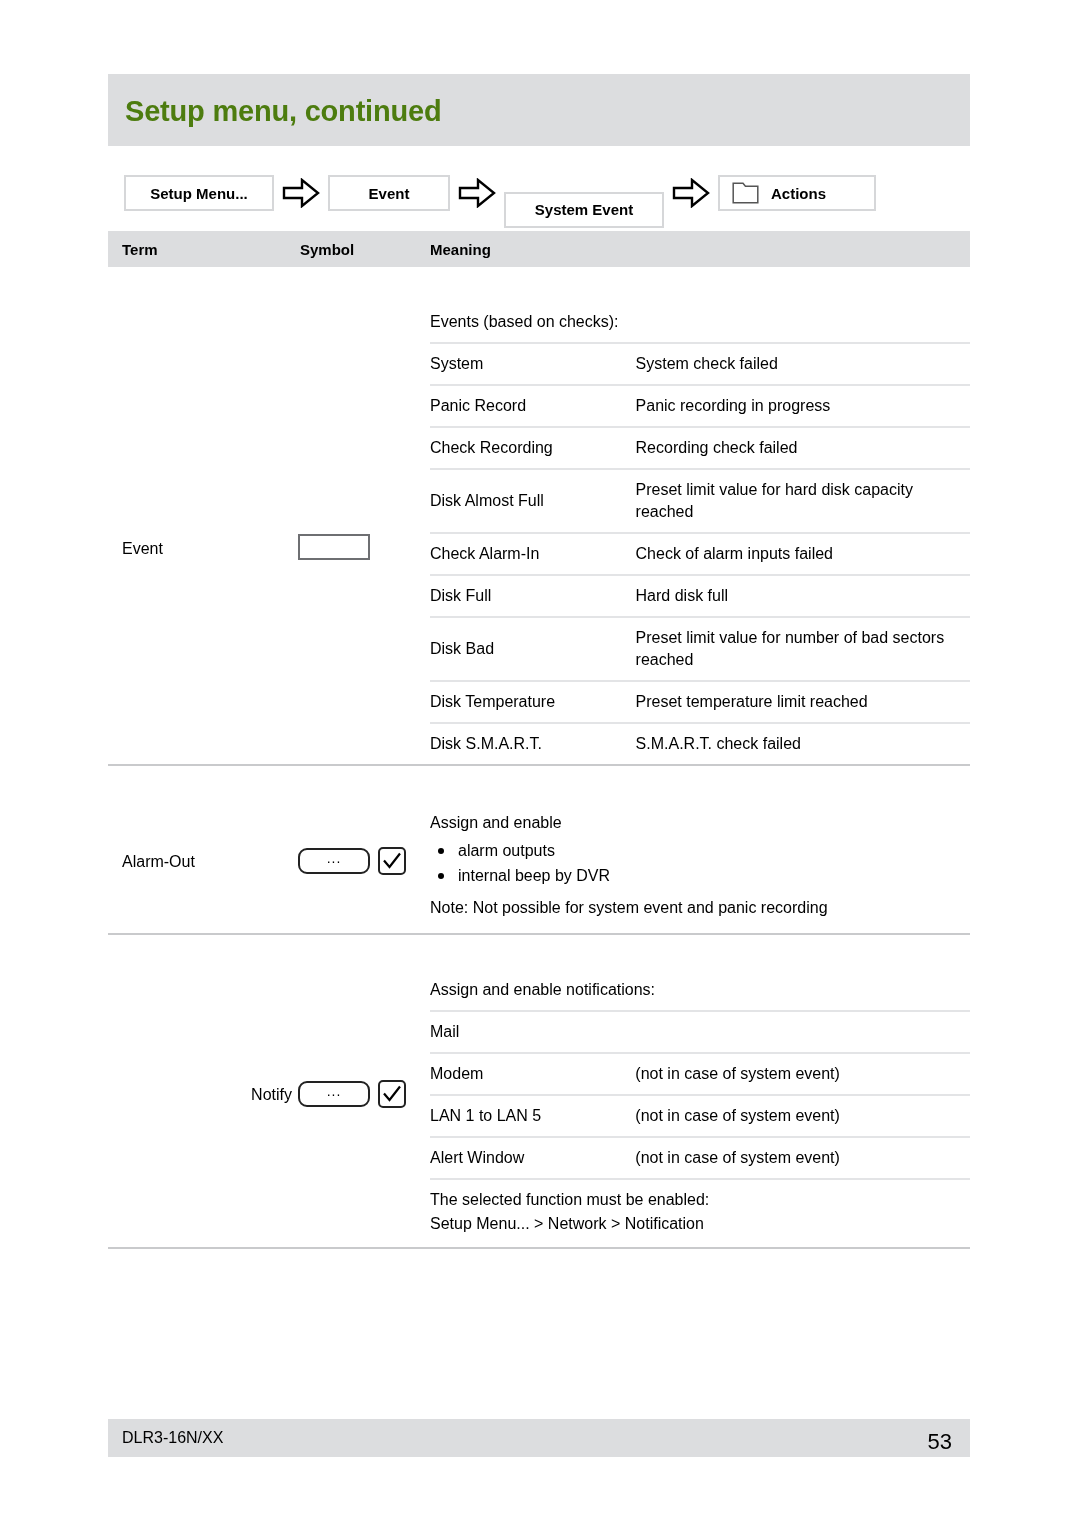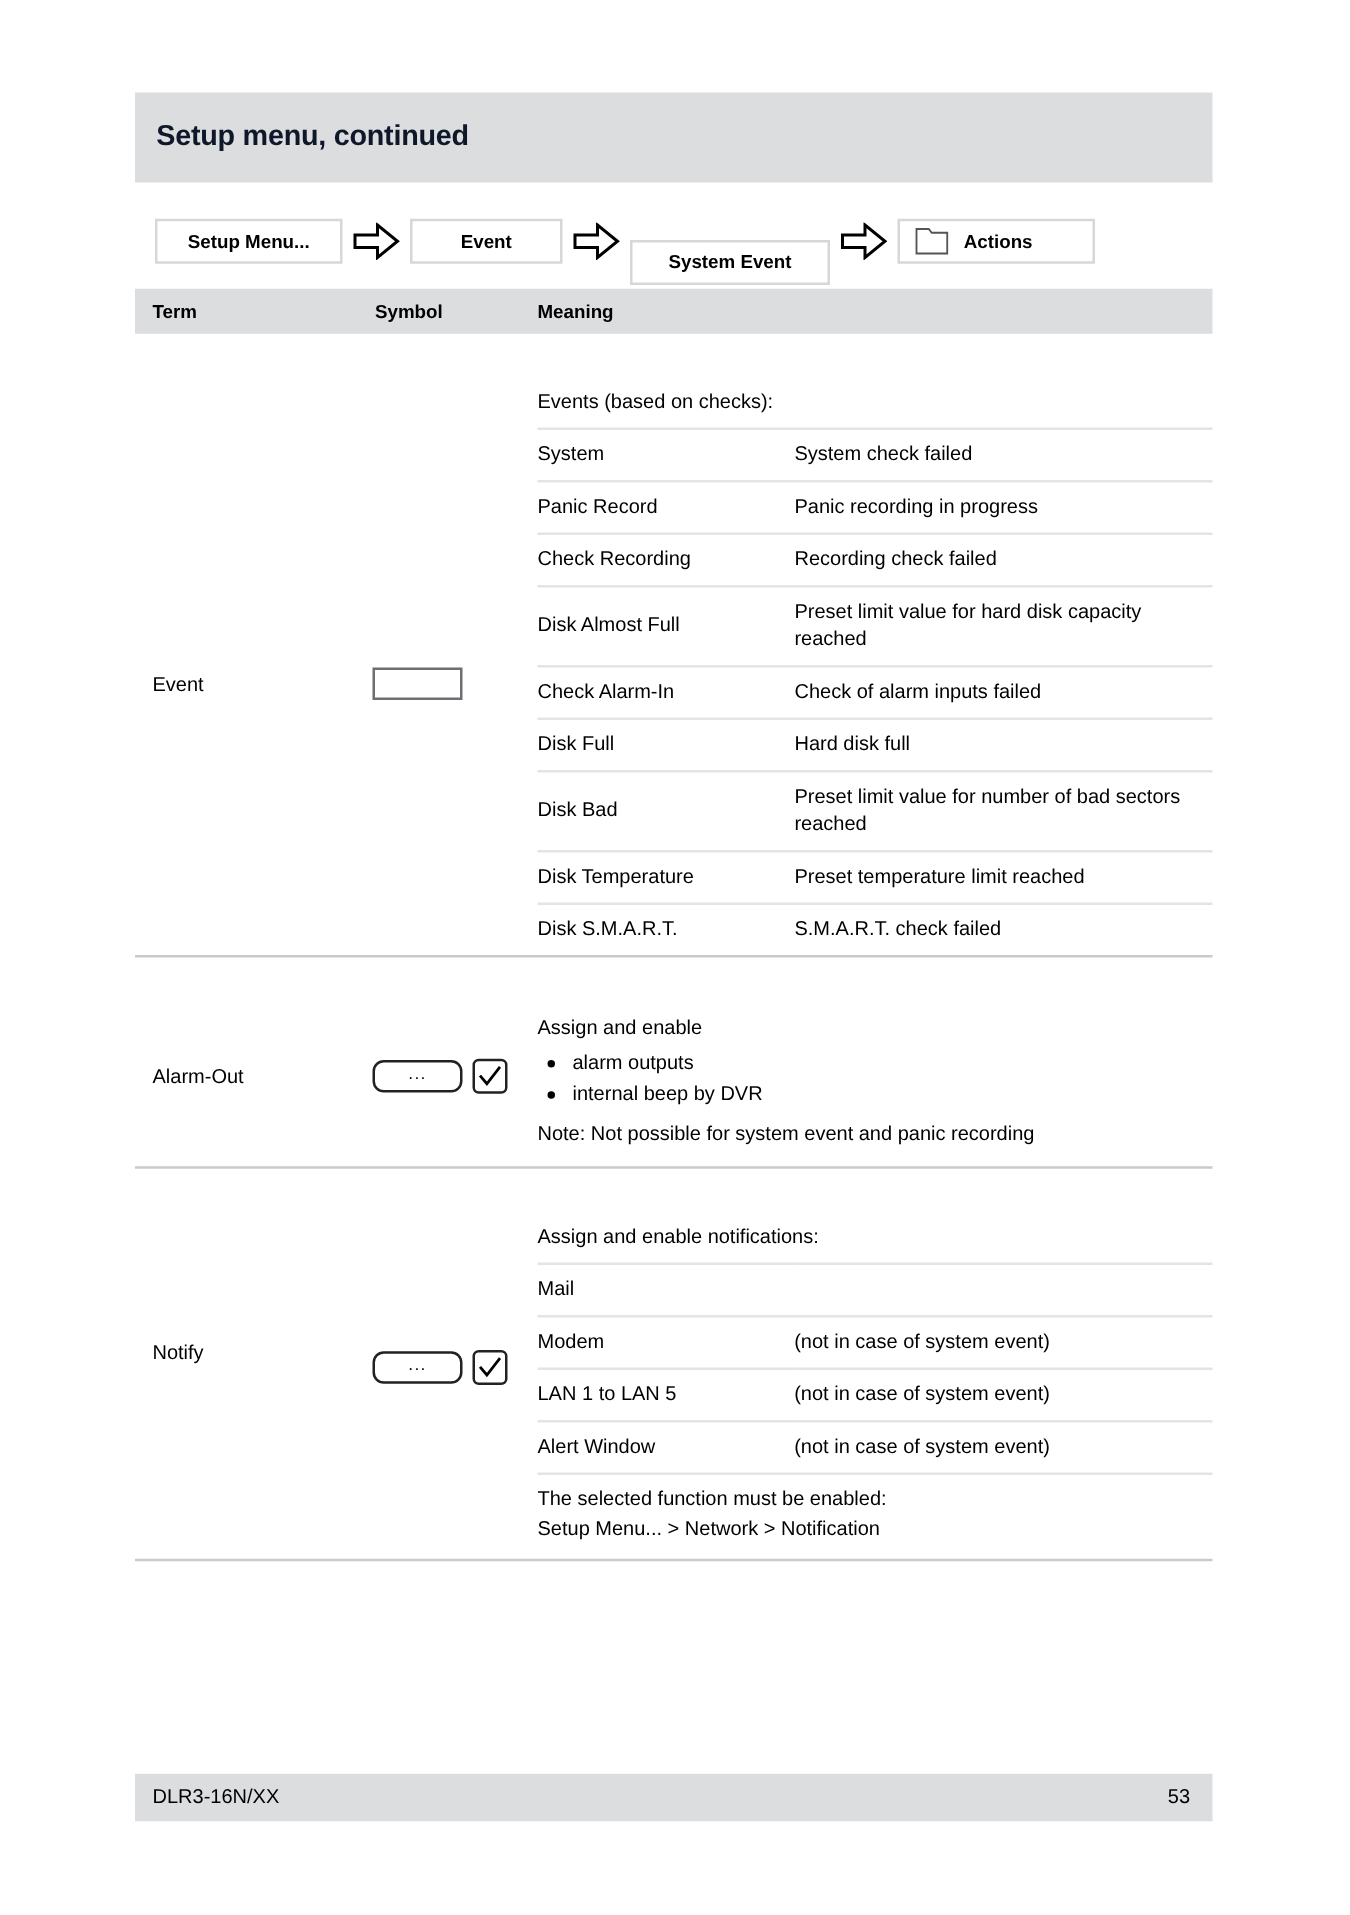--- a/index.html
+++ b/index.html
@@ -30,24 +30,24 @@
     left: 0;
     top: 74px;
     width: 862px;
     height: 72px;
     background: #dcdddf;
   }
   .title-text {
     position: absolute;
     left: 17px;
     top: 21px;
-    font-size: 23px;
+    font-size: 29px;
     font-weight: bold;
     letter-spacing: -0.2px;
-    color: #0f172a;
+    color: #4d7c0f;
     white-space: nowrap;
   }
 
   
   .breadcrumb {
     position: absolute;
     left: 0;
     top: 174px;
     height: 38px;
     display: flex;
@@ -243,21 +243,21 @@
   .footer-left {
     position: absolute;
     left: 14px;
     top: 10px;
     font-size: 16px;
   }
   .footer-right {
     position: absolute;
     right: 18px;
     top: 10px;
-    font-size: 16px;
+    font-size: 22px;
   }
 </style>
 </head>
 <body>
 
 <div class="page">
 
   <div class="title-band">
     <div class="title-text">Setup menu, continued</div>
   </div>
@@ -384,21 +384,21 @@
         <ul class="bullets">
           <li>alarm outputs</li>
           <li>internal beep by DVR</li>
         </ul>
         <div class="free-line tight" style="padding-top:9px;padding-bottom:14px;">Note: Not possible for system event and panic recording</div>
       </div>
     </div>
 
     <div class="section">
 
-      <div class="term-cell" style="top:104px;">Notify</div>
+      <div class="term-cell" style="top:116px;text-align:right;">Notify</div>
 
       <div class="sym-cell" style="top:110px;">
         <span class="sym-dots">...</span>
         <span class="sym-check">
           <svg width="20" height="18" viewBox="0 0 20 18">
               <path d="M2 8.5 L7.5 15 L18 1.5" fill="none" stroke="#000" stroke-width="2.2" stroke-linecap="butt" stroke-linejoin="miter"></path>
             </svg>
         </span>
       </div>
 

